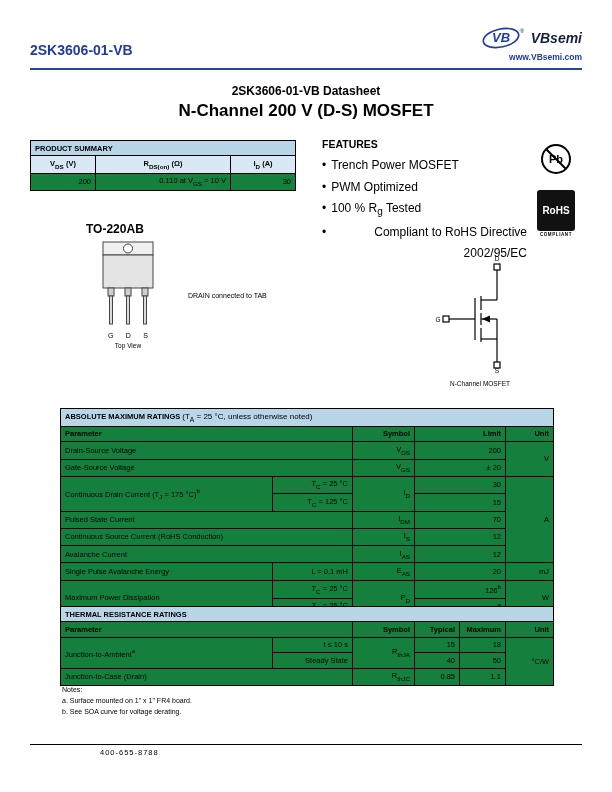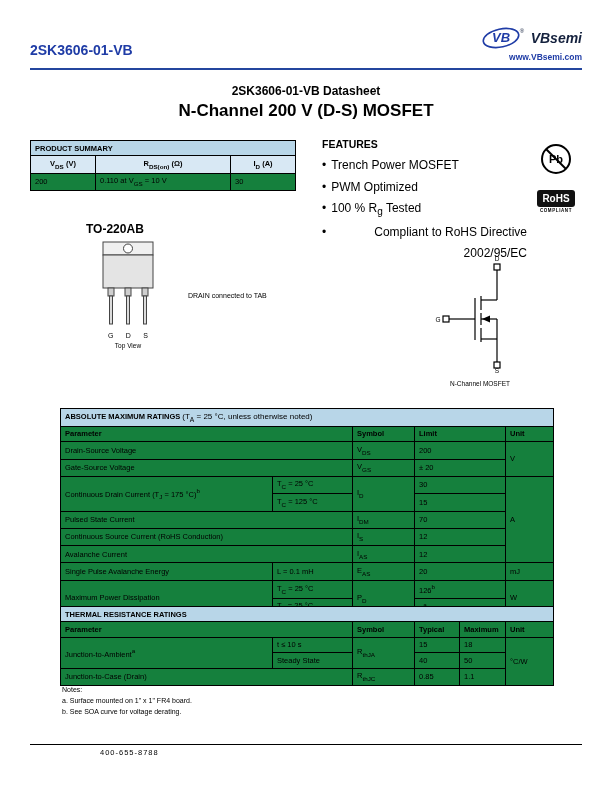--- a/index.html
+++ b/index.html
@@ -16,39 +16,39 @@
 
   .doc-title1 { position:absolute; left:0; top:84px; width:100%; text-align:center; font-size:12px; font-weight:bold; }
   .doc-title2 { position:absolute; left:0; top:101px; width:100%; text-align:center; font-size:17px; font-weight:bold; }
 
   
   .data-table { border-collapse:collapse; table-layout:fixed; background:#15803d; }
   .data-table td, .data-table th { border:1px solid #000; font-size:7.5px; padding:2.5px 4px; vertical-align:middle; line-height:1.25; }
   .data-table th { font-weight:bold; }
   .tbl-title { background:#b8d6e8; font-weight:bold; font-size:9px; text-align:left; padding:3px 5px; }
   .tbl-title .t-note { font-weight:normal; font-size:8px; margin-left:2px; }
-  .c { text-align:left; }
+  .c { text-align:right; }
   .left { text-align:left; }
   .ps-head th { background:#d8e8f4; text-align:center; }
 
   .ps-table { position:absolute; left:30px; top:140px; width:265px; }
   .amr-table { position:absolute; left:60px; top:408px; width:493px; }
   .th-table  { position:absolute; left:60px; top:606px; width:493px; }
 
   
   .features { position:absolute; left:322px; top:138px; width:205px; }
   .applications { position:absolute; left:322px; top:228px; width:205px; }
   .sec-title { font-size:10.5px; font-weight:bold; margin:0 0 5px 0; }
   .blist { margin:0; padding:0; list-style:none; }
   .blist li { font-size:12px; line-height:1.8; display:flex;text-align:right; }
   .blist li::before { content:"\2022"; margin-right:5px; }
 
   
   .badges { position:absolute; left:531px; top:140px; width:50px; text-align:center; }
-  .rohs-box { display:inline-block; background:#111; color:#fff; font-weight:bold; font-size:10px; padding:3px 5px; border-radius:3px; margin-top:8px; }
+  .rohs-box { display:inline-block; background:#111; color:#fff; font-weight:bold; font-size:10px; padding:15px 5px; border-radius:3px; margin-top:8px; }
   .rohs-sub { font-size:4.5px; font-weight:bold; letter-spacing:0.6px; margin-top:1px; }
 
   
   .package { position:absolute; left:78px; top:222px; }
   .pkg-name { font-size:12px; font-weight:bold; margin:0 0 4px 8px; }
   .pkg-row { display:flex; align-items:flex-start; }
   .drain-note { font-size:7px; margin:52px 0 0 10px; white-space:nowrap; }
   .pkg-pins { display:flex; width:40px; margin:2px 0 0 30px; justify-content:space-between; font-size:7px; }
   .pkg-view { width:100px; text-align:center; font-size:6.5px; margin-top:3px; }
 

